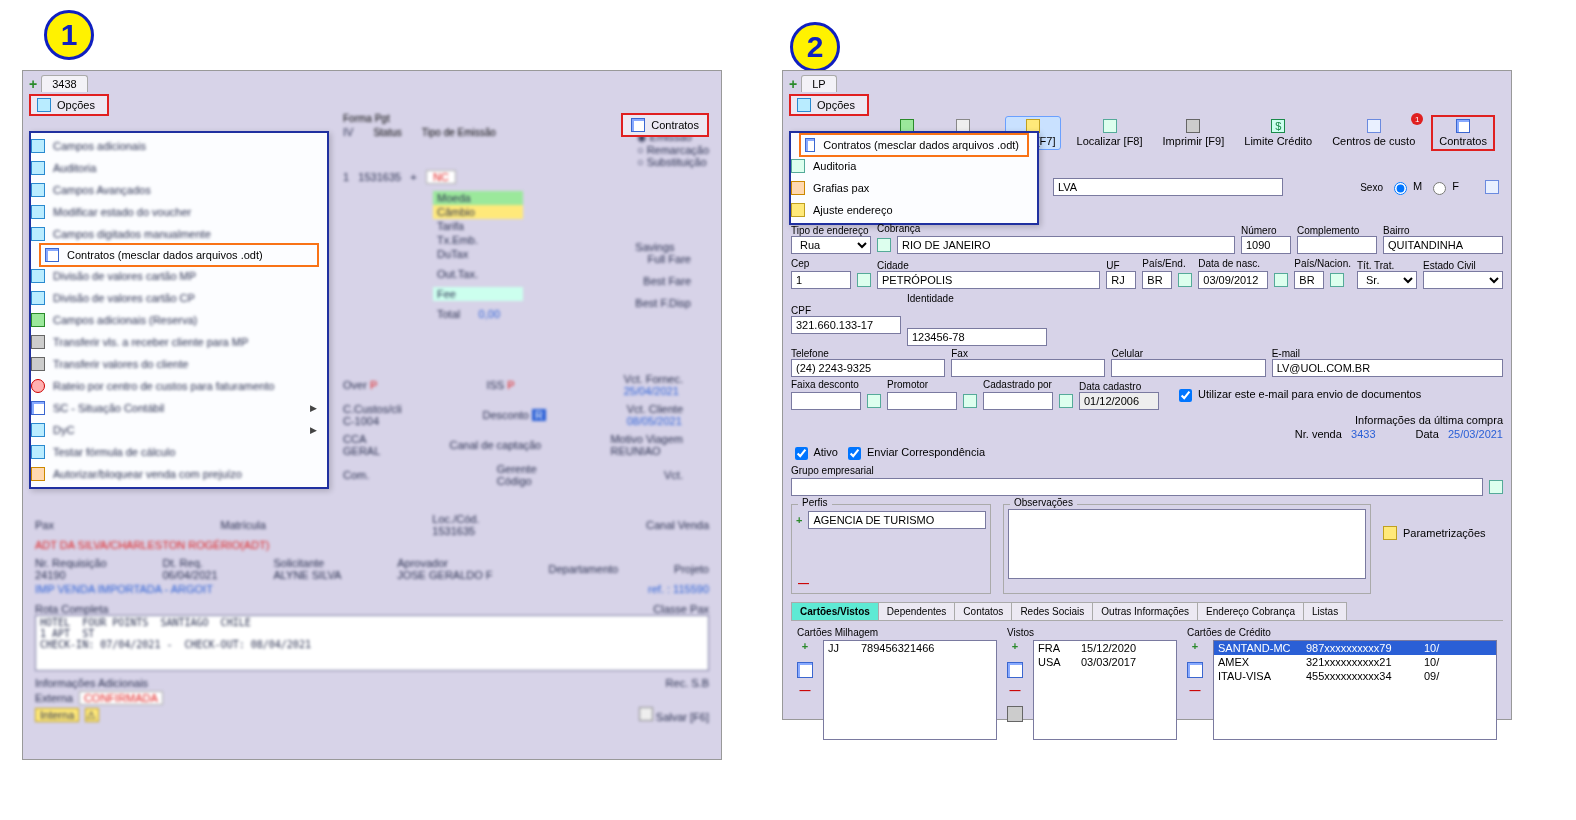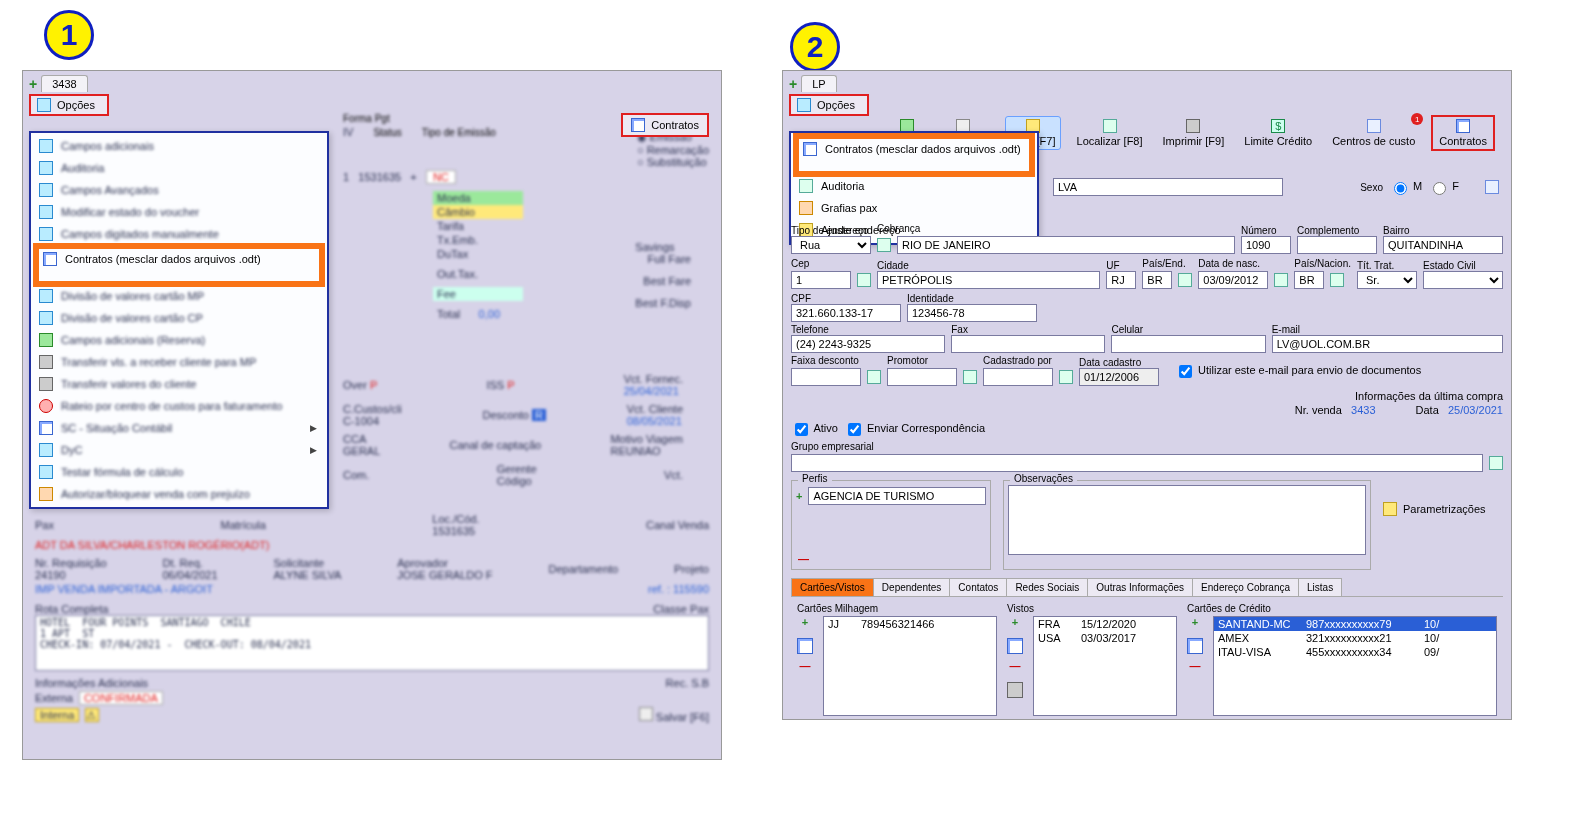--- a/index.html
+++ b/index.html
@@ -18,38 +18,38 @@
   .ired { background: #ffb0b0; border: 1px solid #cc0000; border-radius: 50%; }
   .iyellow { background: #ffe97a; border: 1px solid #c0a020; }
   .iprinter { background: #ccc; border: 1px solid #666; }
   .iwand { background: #ffd8b0; border: 1px solid #cc8800; }
   .isave { background: #eee; border: 1px solid #888; }
   .ikey { background: #ffe97a; border: 1px solid #c0a020; }
   .isearch { background: #dfe; border: 1px solid #5a9; }
   .idollar { background: #cfe; border: 1px solid #1a8a4a; color:#1a8a4a; text-align:center; line-height:12px;}
   .ipaper { background: #e9f0ff; border: 1px solid #6a8adf; }
   .menu { position: absolute; background: #fcfdff; border: 2px solid #2030a0; box-shadow: 2px 2px 6px rgba(0,0,0,.2); padding: 2px 0; }
-  .menu-item { display: flex; align-items: center; gap: 8px; padding: 4px 10px 4px 8px; cursor: pointer; white-space: nowrap; }
+  .menu-item { display: flex; align-items: center; gap: 8px; padding: 4px 10px 4px 0; cursor: pointer; white-space: nowrap; }
   .menu-item .arrow { margin-left: auto; font-size: 9px; color: #444; }
-  .menu-item.hl { border: 6px solid #f97316; margin: -2px 2px; padding: 3px 8px 15px 4px;}
+  .menu-item.hl { border: 2px solid #f97316; margin: -2px 8px; padding: 3px 8px 3px 4px;}
   .blur { filter: blur(1.6px); color: #2a3050; }
   .field-label { color: #000; font-size: 10px; }
   .input { background: #fff; border: 1px solid #7a7aa0; padding: 1px 4px; height: 18px; }
   .group { border: 1px solid #aaa; background: #d7d3e8; padding: 4px; position: relative; }
   .group-title { position: absolute; top: -8px; left: 6px; background: #d7d3e8; padding: 0 4px; font-size: 10px; }
   .redbox { border: 2px solid #e02020; }
   .toolbar { display: flex; align-items: center; gap: 12px; padding: 4px 8px; }
   .tbtn { display: flex; flex-direction: column; align-items: center; gap: 2px; padding: 2px 4px; cursor: pointer; }
   .tbtn.active { background: #c9e1ff; border: 1px solid #6aa0ff; border-radius: 3px;}
   .reddot { position: absolute; width: 12px; height: 12px; background: #e02020; border-radius: 50%; color: #fff; font-size: 8px; display: flex; align-items: center; justify-content: center; top: -4px; right: -4px; }
   .row { display: flex; align-items: center; gap: 6px; margin: 2px 0; }
   .col { display: flex; flex-direction: column; }
   .tabsB { display: flex; border-bottom: 1px solid #aaa; margin-top: 8px; }
   .tabsB > div { padding: 3px 8px; border: 1px solid #aaa; border-bottom: none; background: #ece9f3; margin-right: -1px; font-size: 10px; cursor: pointer; }
-  .tabsB > div.active { background: #f97316; }
+  .tabsB > div.active { background: #5eead4; font-weight: bold; }
   .list-pane { display: flex; gap: 10px; padding: 6px; }
   .listbox { background: #fff; border: 1px solid #7a7aa0; flex: 1; height: 100px; overflow: auto; font-size: 10px; }
   .listbox div.rowitem { padding: 1px 4px; display: flex; gap: 8px; }
   .lb-toolbar { display: flex; flex-direction: column; gap: 6px; margin-right: 4px; }
   .lb-toolbar span { width: 16px; height: 16px; display: inline-block; text-align: center; cursor: pointer; }
   .selrow { background: #2a5fd6; color: #fff; }
   .chk { vertical-align: middle; }
   .smalllookup { width: 14px; height: 14px; display:inline-block; background:#dfe; border:1px solid #5a9; cursor:pointer;}
 </style>
 </head>
@@ -388,21 +388,21 @@
           <select class="input" style="width:80px;"><option></option></select>
           </div>
       </div>
       <div class="row">
         <div class="col">
             <span class="field-label">CPF</span>
           <input class="input" style="width: 110px;" value="321.660.133-17">
           </div>
         <div class="col">
             <span class="field-label">Identidade</span>
-          <input class="input" style="width: 130px;" value="123456-78">
+          <input class="input" style="width: 140px; margin-top: 24px;" value="123456-78">
           </div>
       </div>
       <div class="row">
         <div class="col" style="flex:1;">
             <span class="field-label">Telefone</span>
           <input class="input" value="(24) 2243-9325" style="">
           </div>
         <div class="col" style="flex:1;">
             <span class="field-label">Fax</span>
           <input class="input" style="">

